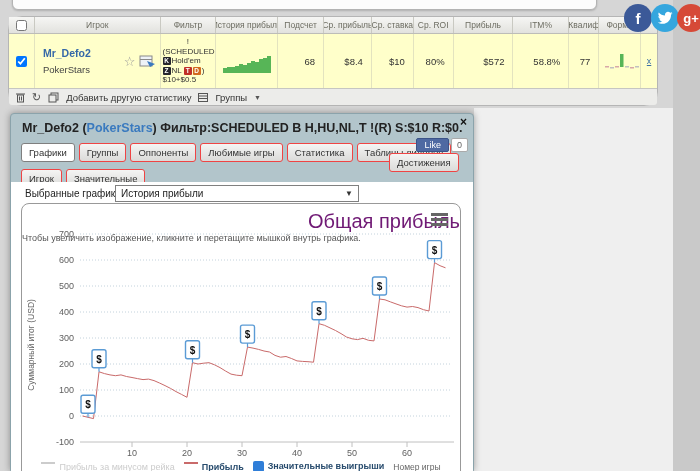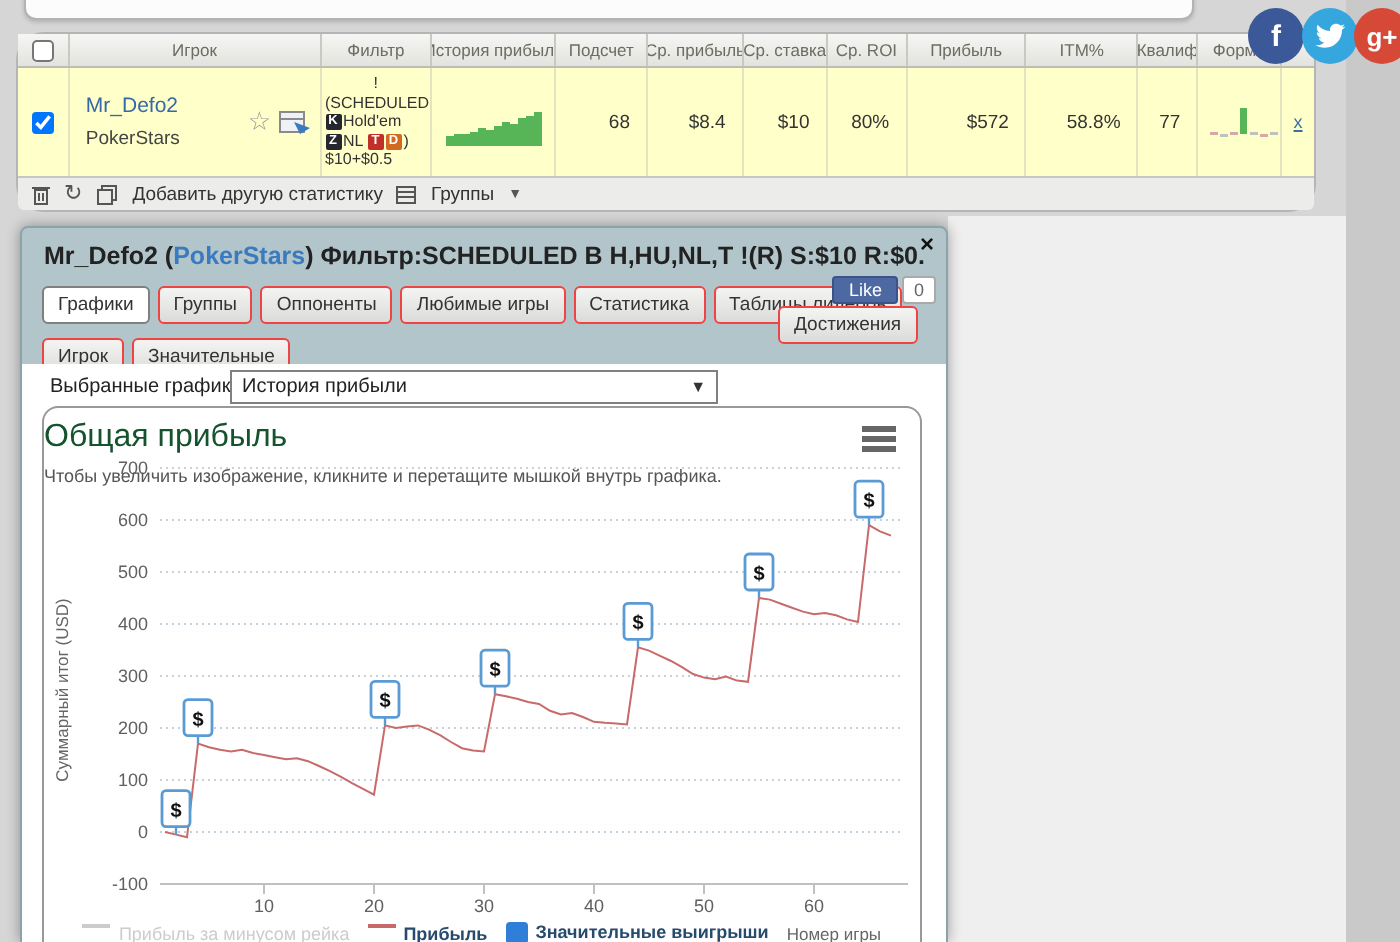--- a/index.html
+++ b/index.html
@@ -29,21 +29,21 @@
   #t-row{display:flex;height:54px;background:#ffffca}
   .cell{display:flex;align-items:center;justify-content:center;border-right:1px solid #e3e3bf;
     overflow:hidden;font-size:9.5px;color:#333}
   .c0{width:26px}.c1{width:126px}.c2{width:56px}.c3{width:62px}.c4{width:46px}.c5{width:48px}
   .c6{width:42px}.c7{width:40px}.c8{width:60px}.c9{width:56px}.c10{width:30px}.c11{width:42px}
   .c12{width:16px;border-right:none}
   .num{justify-content:flex-end;padding-right:8px}
   input[type=checkbox]{width:11px;height:11px}
 
   .player-cell{justify-content:space-between;padding:0 4px 0 8px}
-  .pname{font-size:10.5px;font-weight:normal;color:#3568a8}
+  .pname{font-size:10.5px;font-weight:bold;color:#3568a8}
   .psite{font-size:9.5px;color:#444;margin-top:5px}
   .picons{display:flex;align-items:center;gap:3px}
   .star{color:#9a9a9a;font-size:13px}
 
   .flt{font-size:8px;line-height:9.5px;color:#333;text-align:left;padding:1px 2px;width:100%}
   .flt .ctr{text-align:center}
   .badge{display:inline-block;width:8px;height:8px;font-size:6.5px;line-height:8px;color:#fff;
     text-align:center;border-radius:1px;font-weight:bold;vertical-align:middle;margin-right:1px}
   .bk{background:#26262e}
   .bt{background:#c03028}
@@ -75,21 +75,21 @@
 
   #popup-content{position:absolute;left:0;top:68px;width:462px;height:289px;background:#fff;overflow:hidden}
   #select-label{position:absolute;left:14px;top:6px;font-size:10px;color:#222}
   #chart-select{position:absolute;left:104px;top:3px;width:244px;height:17px;border:1px solid #808080;
     background:#fff;font-size:10px;color:#222;display:flex;align-items:center;justify-content:space-between;
     padding:0 5px;cursor:pointer}
   #chart-select .caret{font-size:8px;color:#333}
 
   #chart-panel{position:absolute;left:10px;top:21px;width:440px;height:280px;border:1px solid #999;
     border-radius:8px;background:#fff}
-  #chart-title{text-align:left;margin-top:6px;font-size:16px;color:#14532d}
+  #chart-title{text-align:right;margin-top:6px;font-size:20px;color:#701a75}
   #chart-subtitle{position:absolute;left:0;right:0;top:29px;text-align:left;font-size:9px;color:#555;z-index:3}
   #chart-menu{position:absolute;right:12px;top:9px;width:17px;cursor:pointer;z-index:4}
   #chart-menu div{height:2.5px;background:#666;margin-bottom:2.5px}
   #chart-svg{position:absolute;left:2px;top:26px}
   #chart-legend{position:absolute;left:0;right:0;top:257px;display:flex;justify-content:center;
     align-items:center;gap:9px;font-size:9px}
   .lg-item{display:flex;align-items:flex-start;gap:4px;cursor:pointer}
   .lg-dash{width:14px;height:2px}
   .lg-sq{width:11px;height:11px;border-radius:2px}
   #x-axis-title{color:#666;font-size:8.5px}

